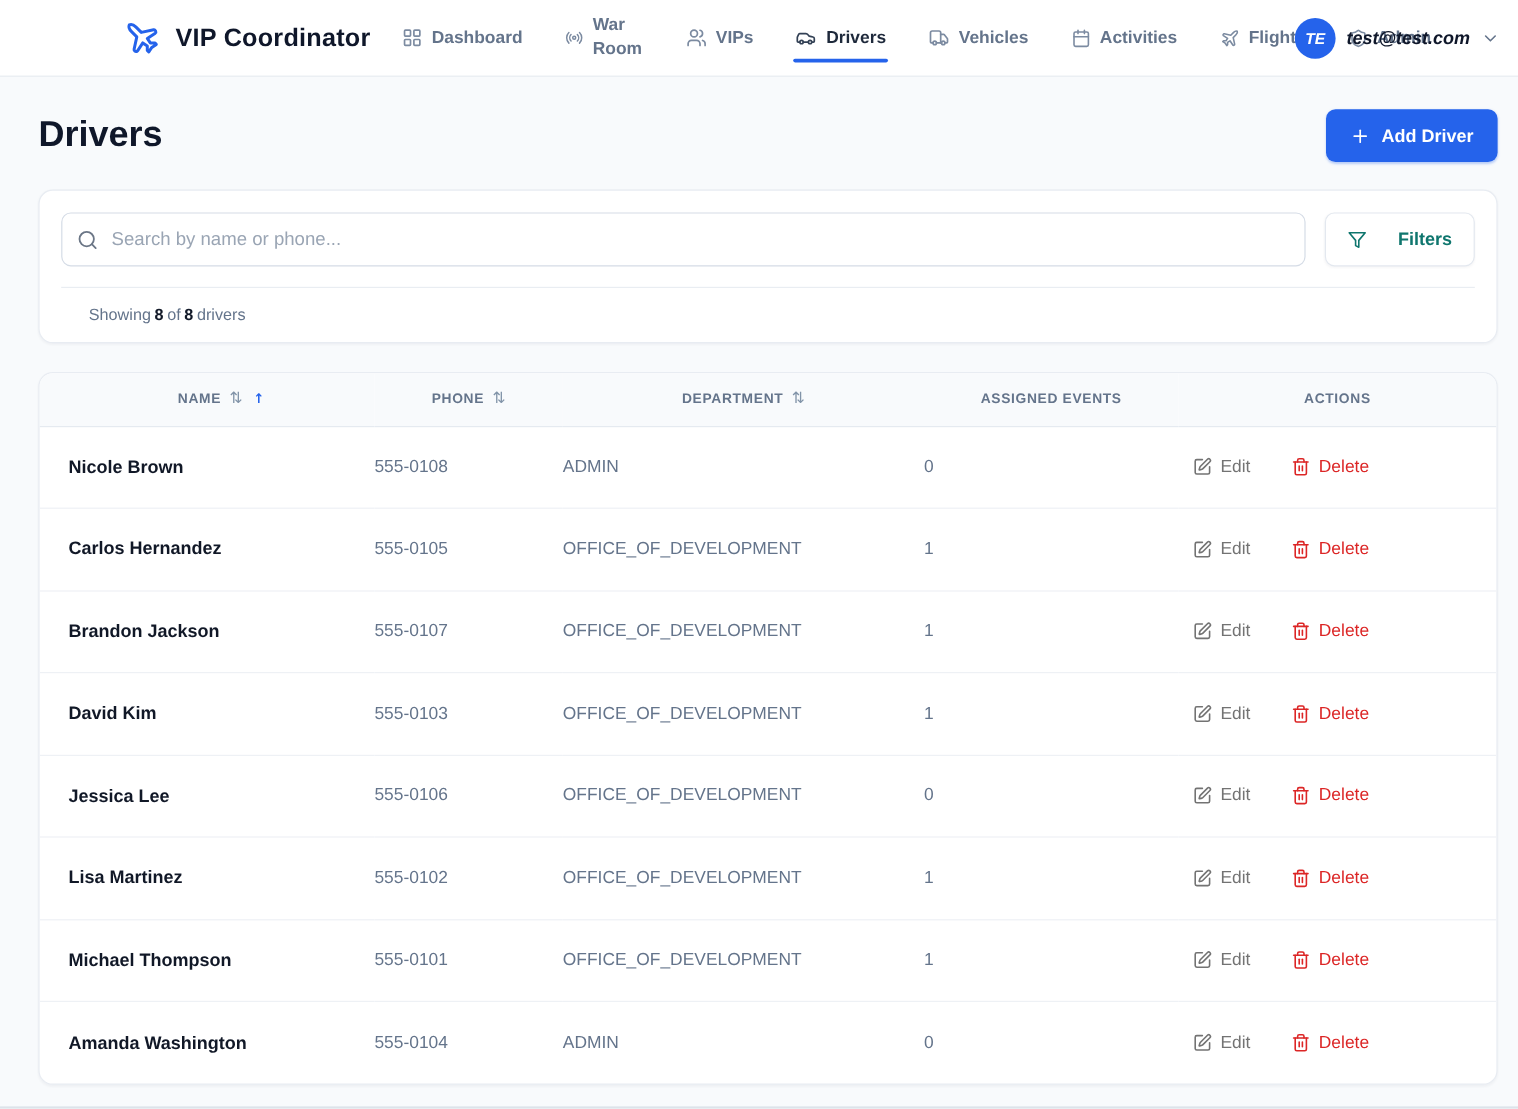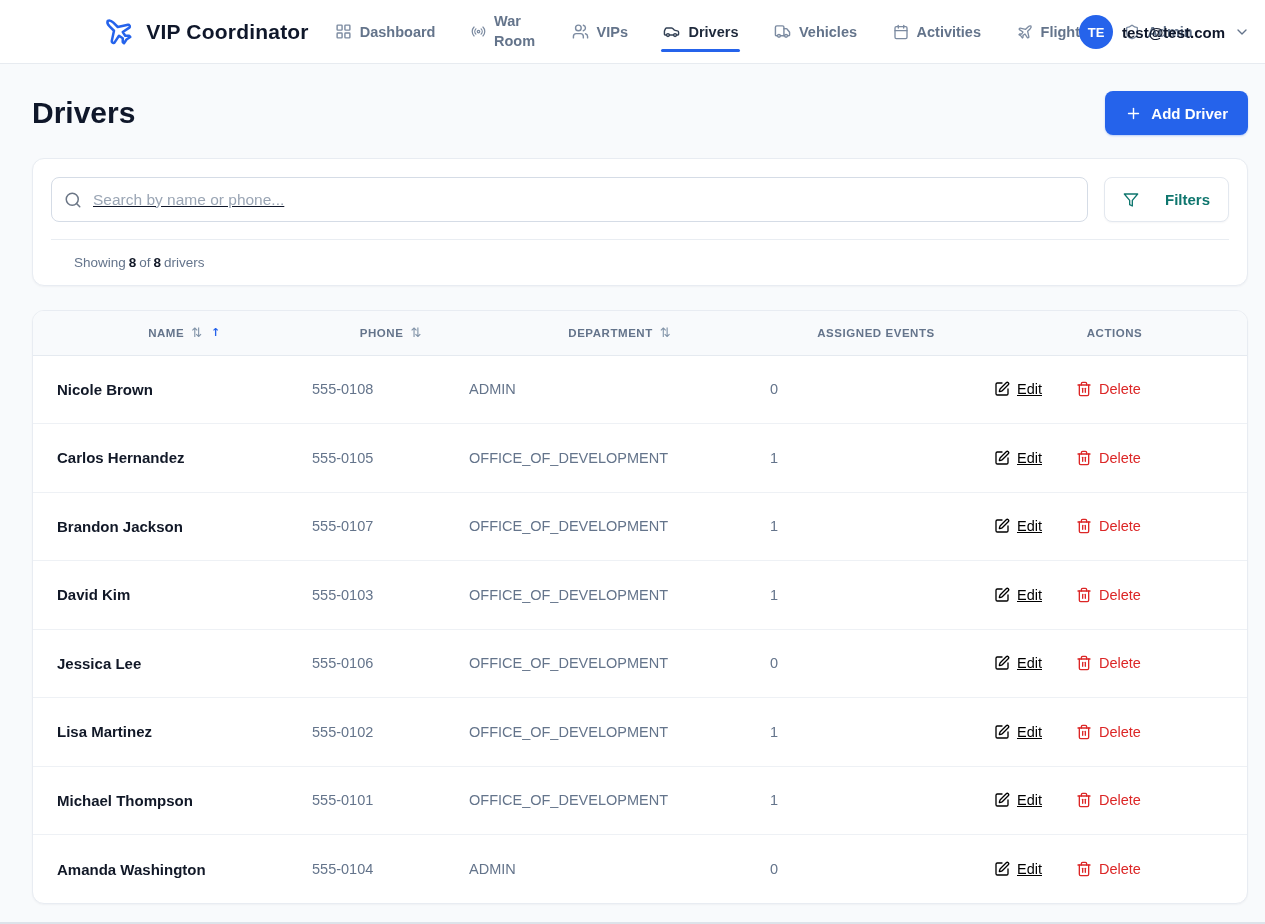--- a/index.html
+++ b/index.html
@@ -27,21 +27,21 @@
   .nav-item .nav-icon { color:#7c8ba1; }
   .nav-item.active { color:#1e293b; }
   .nav-item.active .nav-icon { color:#334155; }
   .nav-item.active::after {
     content:""; position:absolute; left:-2px; right:-2px; bottom:-12px;
     height:3px; background:#2563eb; border-radius:2px;
   }
   .nav-label.wrap { white-space:normal; width:42px; line-height:1.35; }
   .user-cluster {
     position:absolute; right:15px; top:0; height:64px;
-    display:flex; align-items:center; gap:9px; z-index:5; cursor:pointer;
+    display:flex; align-items:center; gap:9px; z-index:5; cursor:pointer;font-style:italic;
   }
   .avatar {
     width:34px; height:34px; border-radius:50%; background:#2563eb;
     color:#fff; font-size:13px; font-weight:700;
     display:flex; align-items:center; justify-content:center; flex:0 0 auto;
   }
   .user-email { font-size:15px; font-weight:700; color:#0f172a; }
   .chevron { color:#64748b; }
 
   
@@ -58,21 +58,21 @@
   .card {
     background:#fff; border:1px solid #e8ecf2; border-radius:12px;
     box-shadow:0 1px 2px rgba(15,23,42,.04);
   }
   .search-card { padding:18px 18px 15px 18px; margin-bottom:24px; }
   .search-row { display:flex; gap:16px; }
   .search-box { position:relative; flex:1; }
   .search-icon { position:absolute; left:13px; top:14px; color:#6b7686; }
   .search-input {
     width:100%; height:45px; border:1px solid #d5dce6; border-radius:8px;
-    padding:0 14px 0 41px; font-size:15.5px; font-family:inherit; color:#0f172a; background:#fff; outline:none;text-decoration:underline;
+    padding:0 14px 0 41px; font-size:15.5px; font-family:inherit; color:#0f172a; background:#fff; outline:none;
   }
   .search-input::placeholder { color:#9aa5b4; }
   .btn-filters {
     display:inline-flex; align-items:center; gap:26px; background:#fff; color:#0f766e;
     border:1px solid #e3e8ef; border-radius:8px; height:45px; padding:0 18px;
     font-size:15px; font-weight:600; font-family:inherit; cursor:pointer;
     box-shadow:0 1px 2px rgba(15,23,42,.04);
   }
   .search-divider { border-top:1px solid #e9edf2; margin-top:17px; }
   .showing-line { padding-top:15px; font-size:13.5px; color:#64748b;margin-left:23px; }
@@ -93,21 +93,21 @@
   .sort-glyph { font-family:"DejaVu Sans", sans-serif; font-size:13px; color:#8193a8; font-weight:400; letter-spacing:0; }
   .sort-active { font-family:"DejaVu Sans", sans-serif; font-size:11px; color:#2563eb; font-weight:700; margin-left:2px; }
   tbody td { height:68.5px; vertical-align:middle; font-size:14.5px; color:#64748b; }
   tbody tr + tr td { border-top:1px solid #eef1f5; }
   td.name { font-size:15px; font-weight:700; color:#111827; }
   .row-actions { display:flex; align-items:center; gap:34px; padding-left:12px; }
   .link-btn {
     display:inline-flex; align-items:center; gap:7px; background:none; border:none;
     font-family:inherit; font-size:14.5px; font-weight:500; cursor:pointer; padding:0;
   }
-  .link-edit { color:#000000;text-decoration:underline; }
+  .link-edit { color:#737373; }
   .link-delete { color:#dc2626; }
 
   .bottom-edge { position:absolute; left:0; right:0; bottom:0; height:2px; background:#dde3ea; }
 </style>
 </head>
 <body>
 
 <header class="topnav">
   <div class="brand">
     <span>

